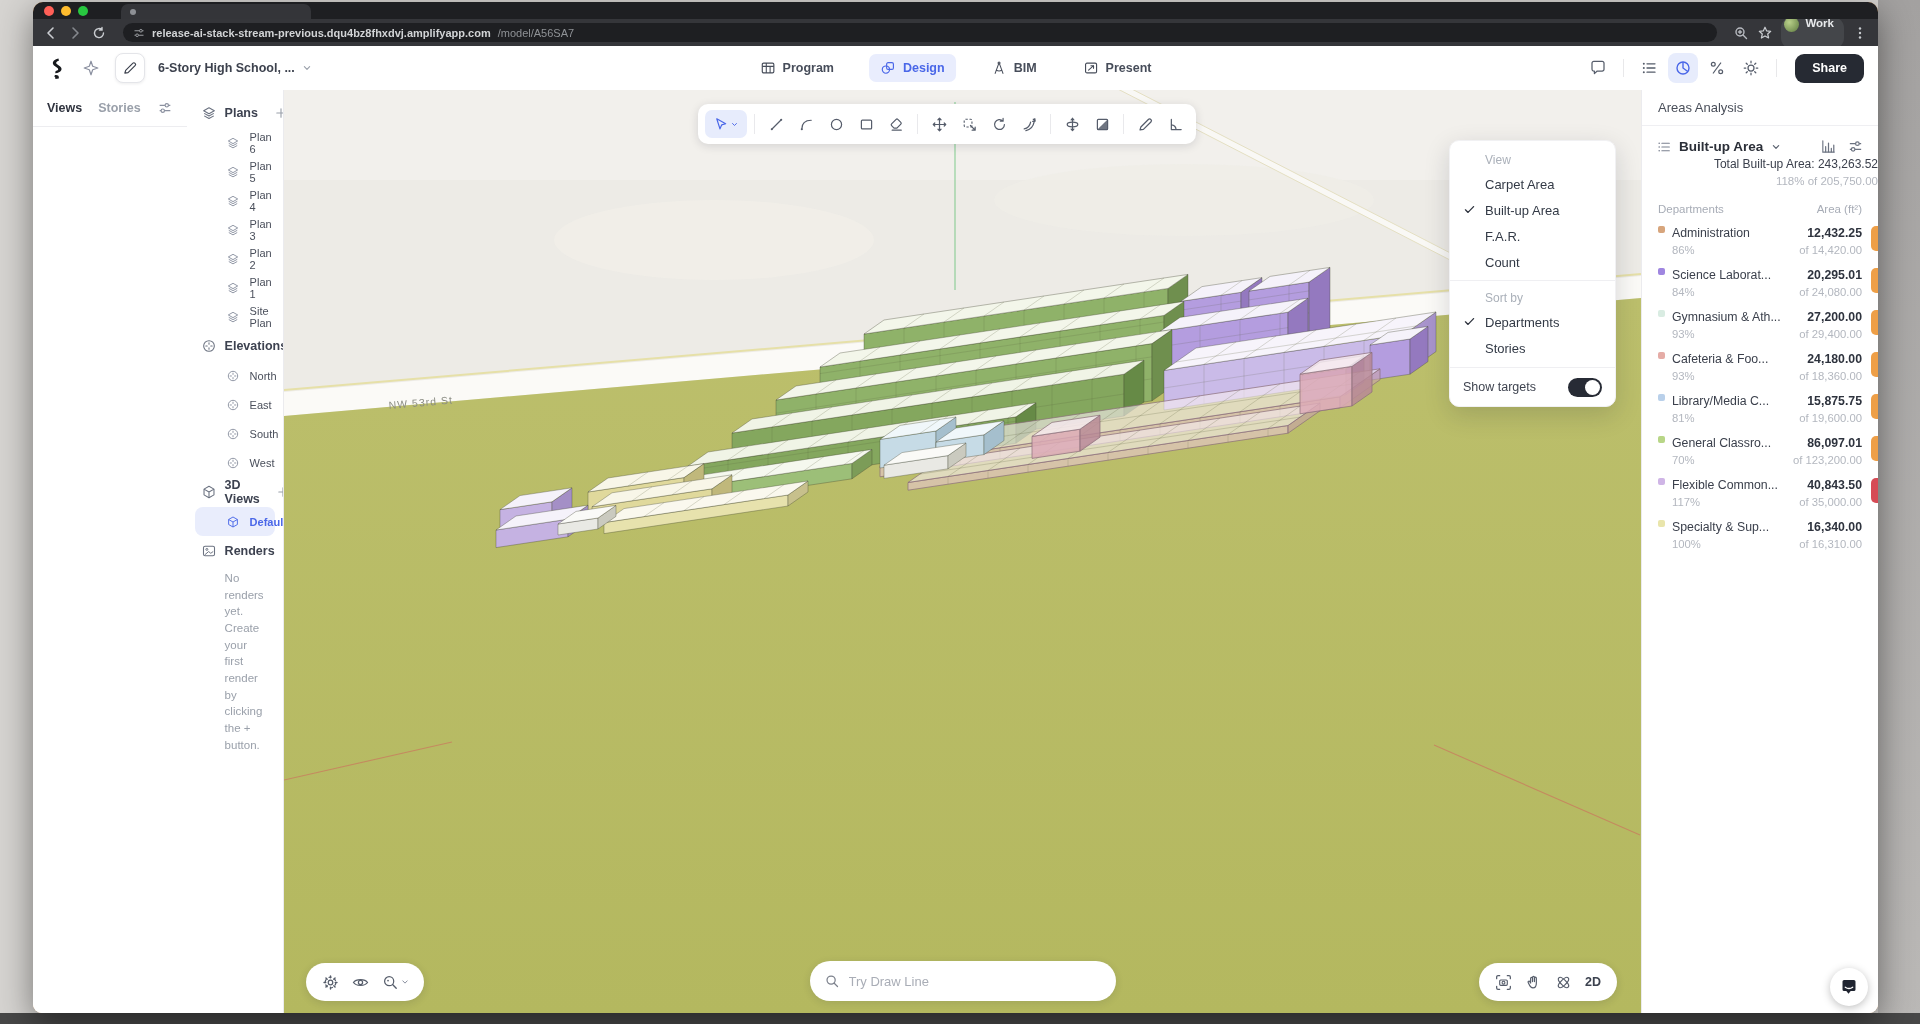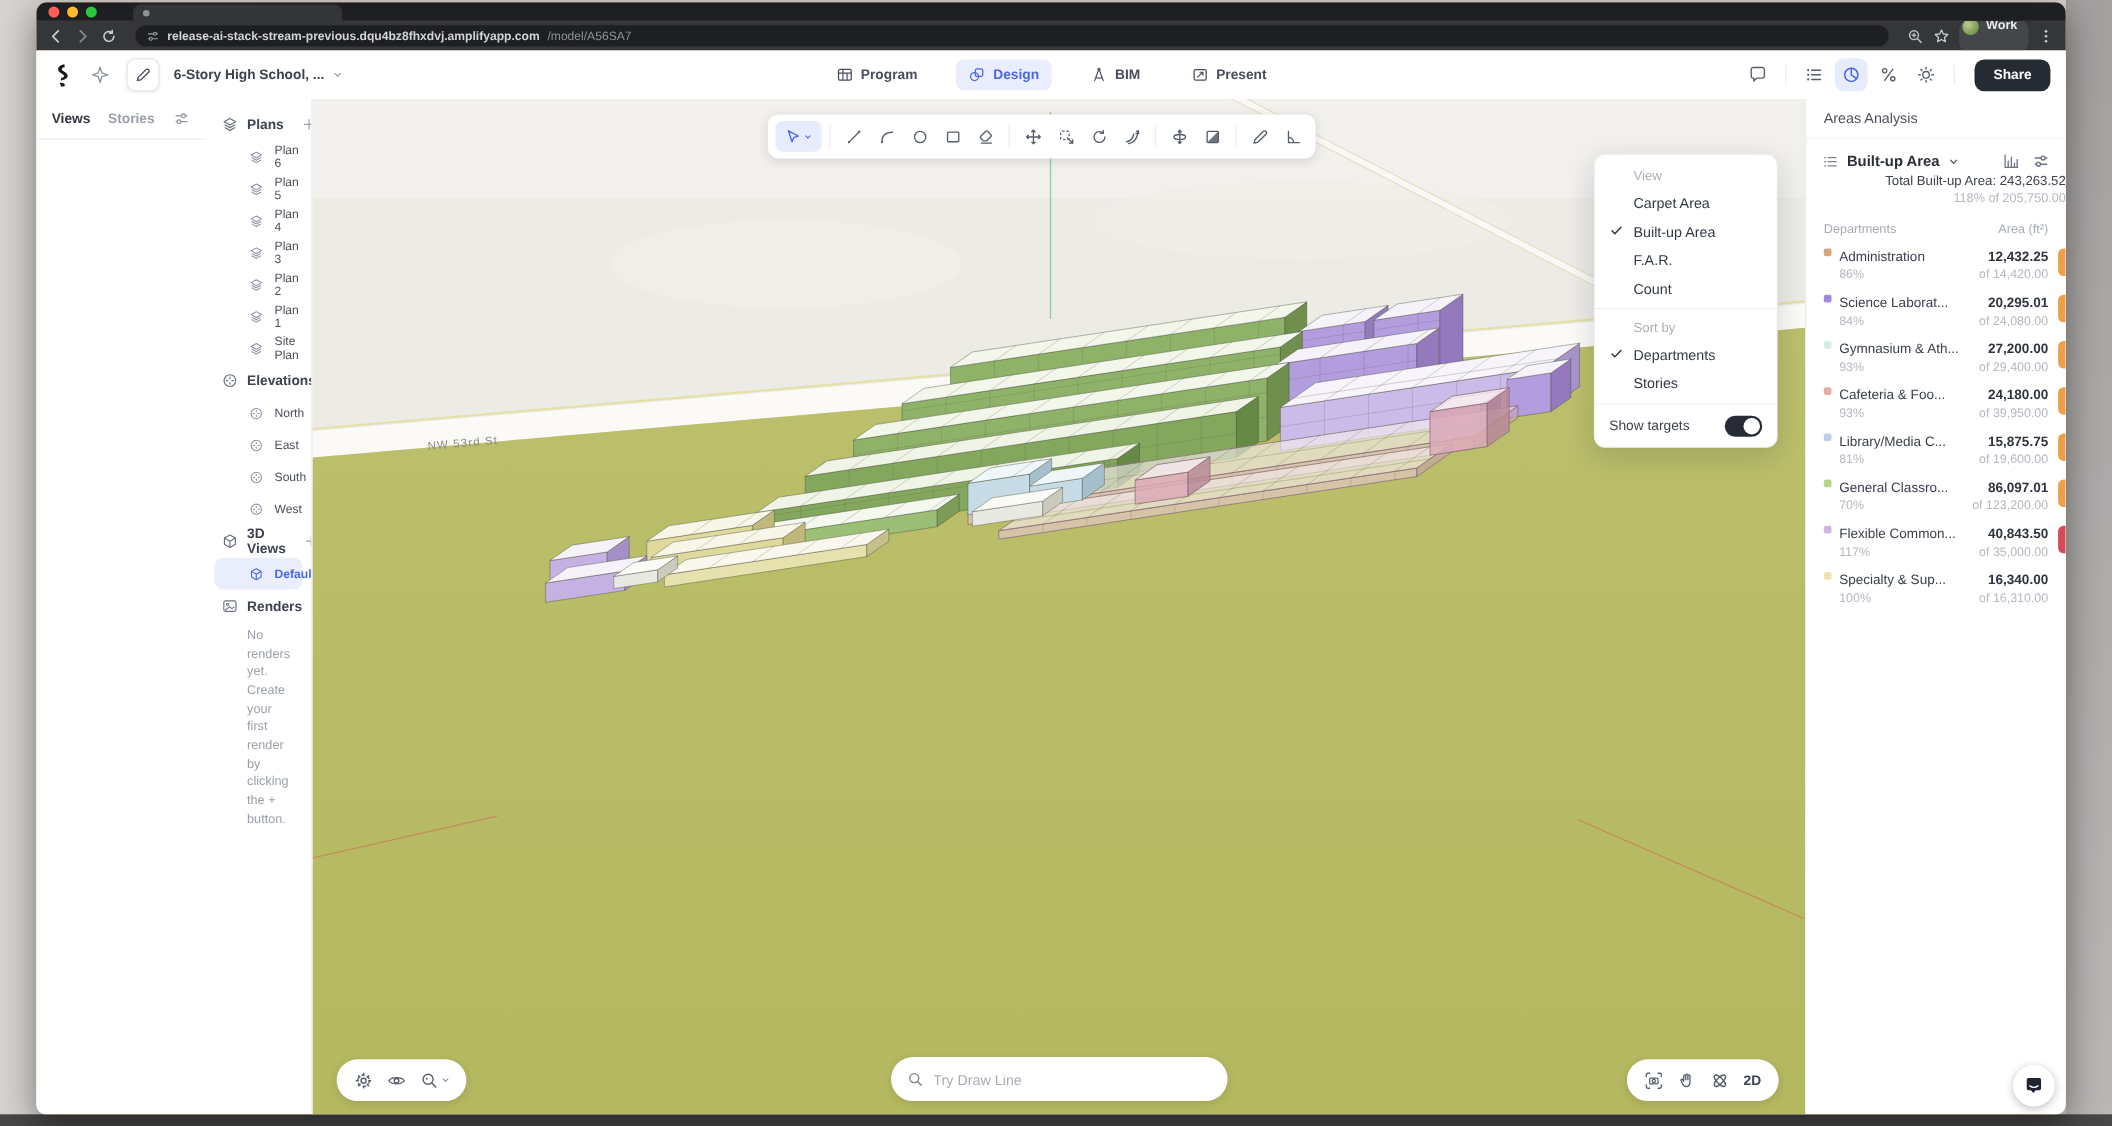--- a/index.html
+++ b/index.html
@@ -995,21 +995,21 @@
                   <span class="dr-edge" style="background:#ee9f47"></span>
                 </div>
                 <div class="dept-row">
     <div class="dr-l1">
       <span class="dr-swatch" style="background:#e5aca6"></span>
       <span class="dr-name">Cafeteria &amp; Foo...</span>
       <span class="dr-val">24,180.00</span>
     </div>
     <div class="dr-l2">
       <span>93%</span>
-      <span>of 39,950.00</span>
+      <span>of 18,360.00</span>
     </div>
                   <span class="dr-edge" style="background:#ee9f47"></span>
                 </div>
                 <div class="dept-row">
     <div class="dr-l1">
       <span class="dr-swatch" style="background:#b9d0ea"></span>
       <span class="dr-name">Library/Media C...</span>
       <span class="dr-val">15,875.75</span>
     </div>
     <div class="dr-l2">

